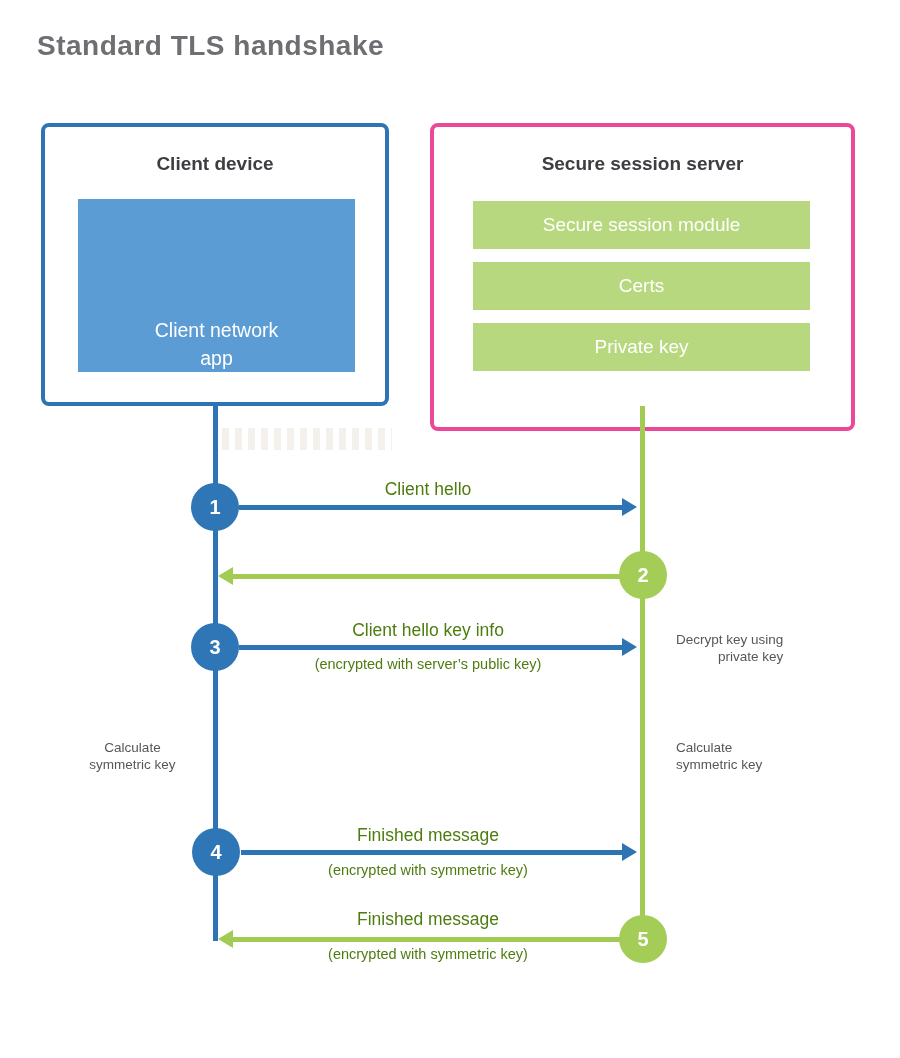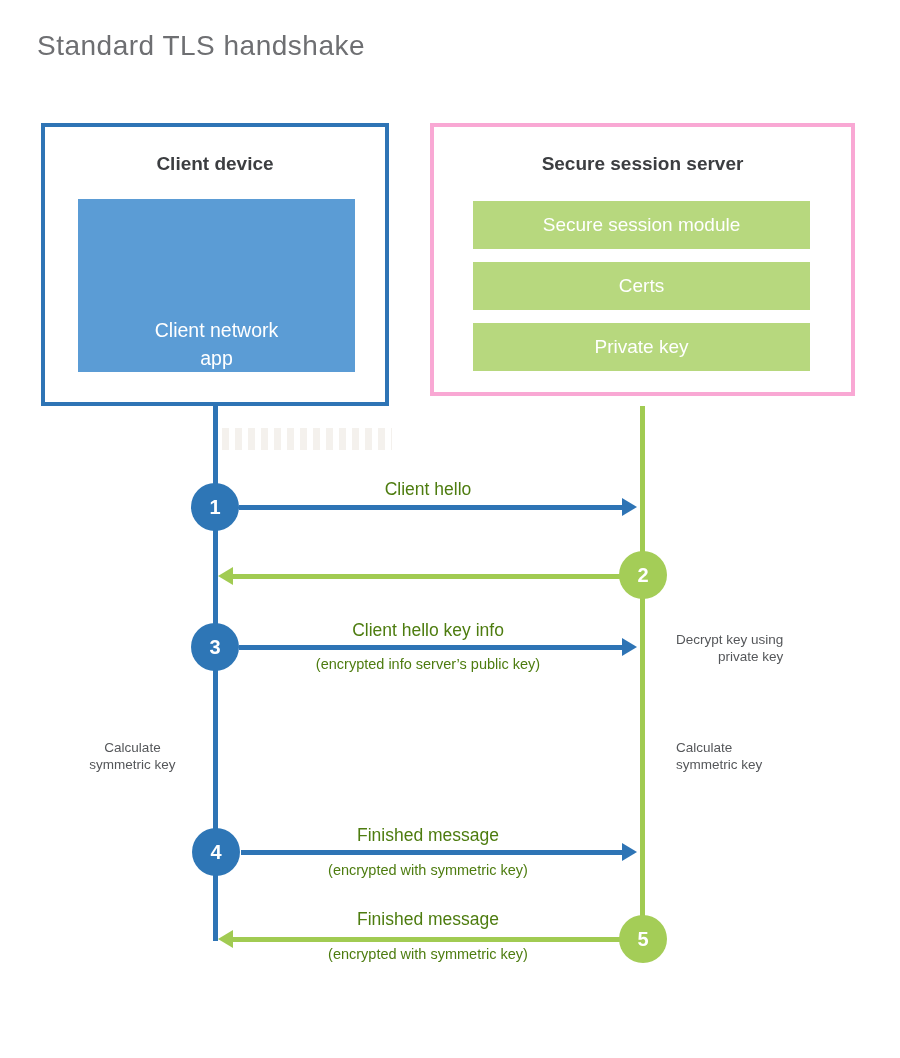--- a/index.html
+++ b/index.html
@@ -9,33 +9,33 @@
     position: relative;
     width: 900px;
     height: 1058px;
     background: #ffffff;
     overflow: hidden;
   }
   .title {
     position: absolute;
     left: 37px; top: 30px;
     font-size: 28px;
-    font-weight: 400;
+    font-weight: 700;
     letter-spacing: 0.5px;
     color: #6e6f72;
   }
   
-  .box { position: absolute; background: #ffffff; }
+  .box { position: absolute; background: #ffffff; border-radius: 8px; }
   .client-box {
     left: 41px; top: 123px; width: 348px; height: 283px;
     border: 4px solid #2e74b5;
   }
   .server-box {
-    left: 430px; top: 123px; width: 425px; height: 273px;
-    border: 4px solid #f9a8d4;
+    left: 430px; top: 123px; width: 425px; height: 308px;
+    border: 4px solid #ec4899;
   }
   .box-title {
     position: absolute;
     left: 0; right: 0; top: 26px;
     text-align: center;
     font-size: 19px;
     font-weight: 700;
     color: #3c3e41;
   }
   .client-app {
@@ -169,21 +169,21 @@
   <div class="lbl t1">Client hello</div>
 
   <div class="circle green c2">2</div>
   <div class="aline green l2"></div>
   <div class="ahead left green h2"></div>
 
   <div class="circle blue c3">3</div>
   <div class="aline blue l3"></div>
   <div class="ahead right blue h3"></div>
   <div class="lbl t3">Client hello key info</div>
-  <div class="lbl sub t3s">(encrypted info server’s public key)</div>
+  <div class="lbl sub t3s">(encrypted with server’s public key)</div>
 
   <div class="circle blue c4">4</div>
   <div class="aline blue l4"></div>
   <div class="ahead right blue h4"></div>
   <div class="lbl t4">Finished message</div>
   <div class="lbl sub t4s">(encrypted with symmetric key)</div>
 
   <div class="circle green c5">5</div>
   <div class="aline green l5"></div>
   <div class="ahead left green h5"></div>

